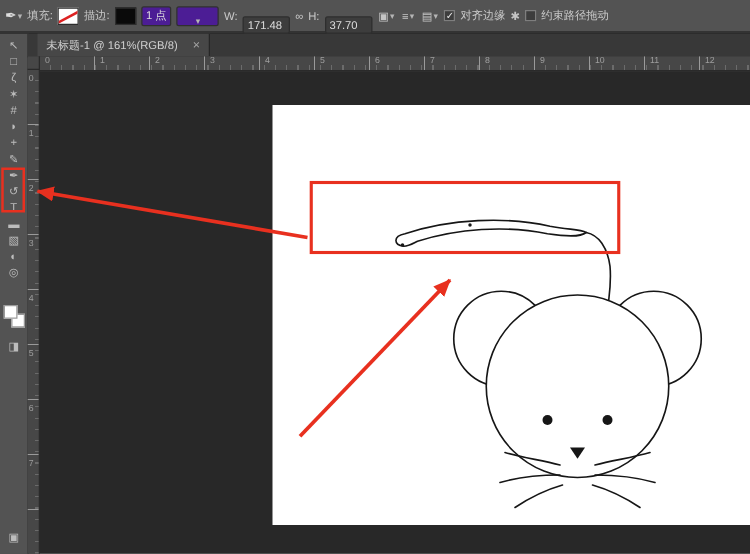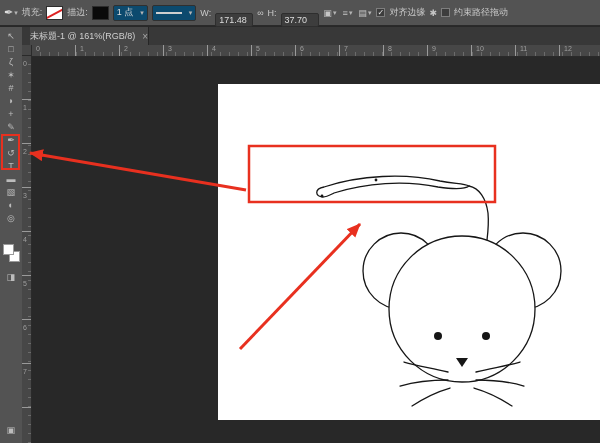--- a/index.html
+++ b/index.html
@@ -9,34 +9,34 @@
   
   .options-bar{position:absolute;left:0;top:0;width:600px;height:26px;background:#535353;
     border-bottom:1px solid #2a2a2a;display:flex;align-items:center;gap:4px;padding:0 4px;
     box-sizing:border-box;color:#c9c9c9;font-size:9px;white-space:nowrap;}
   .ob-label{color:#c9c9c9;}
   .tool-badge{display:inline-flex;align-items:center;gap:1px;color:#ddd;font-size:11px;}
   .caret{font-size:7px;color:#b5b5b5;}
   .swatch{display:inline-block;width:15px;height:12px;border:1px solid #2d2d2d;background:#fff;position:relative;overflow:hidden;}
   .swatch.none::after{content:"";position:absolute;left:-3px;top:5px;width:24px;height:2px;background:#d22;transform:rotate(-28deg);}
   .swatch.black{background:#0a0a0a;}
-  .dropdown{display:inline-flex;align-items:center;gap:7px;background:#0c4a6e;border:1px solid #303030;
-    border-radius:2px;height:14px;padding:0 3px;color:#ddd;}
+  .dropdown{display:inline-flex;align-items:center;gap:7px;background:#4c1d95;border:1px solid #303030;
+    border-radius:2px;height:14px;padding:0 3px;color:#ddd;flex-direction:column;}
   .line-sample{display:inline-block;width:26px;height:2px;background:#cfcfcf;}
   .field{display:inline-block;background:#3d3d3d;border:1px solid #2e2e2e;border-radius:2px;height:12px;
     line-height:12px;padding:0 3px;min-width:30px;color:#ddd;margin-top:15px;}
   .icon-btn{display:inline-flex;align-items:center;gap:1px;color:#c5c5c5;font-size:9px;padding:0 1px;}
   .checkbox{display:inline-flex;width:9px;height:9px;background:#3d3d3d;border:1px solid #7e7e7e;
     align-items:center;justify-content:center;font-size:8px;color:#e8e8e8;box-sizing:border-box;}
   .gear{color:#c5c5c5;font-size:9px;}
 
   
   .tab-bar{position:absolute;left:22px;top:27px;right:0;height:18px;background:#383838;border-bottom:1px solid #262626;}
-  .doc-tab{position:absolute;left:8px;top:0;height:18px;display:inline-flex;align-items:center;gap:7px;
-    padding:0 0;background:#474747;border-right:1px solid #262626;color:#cfcfcf;font-size:9px;}
+  .doc-tab{position:absolute;left:8px;top:0;height:18px;display:inline-flex;align-items:center;gap:12px;
+    padding:0 7px;background:#474747;border-right:1px solid #262626;color:#cfcfcf;font-size:9px;}
   .tab-close{color:#a5a5a5;font-size:10px;}
 
   
   .toolbar{position:absolute;left:0;top:27px;width:22px;bottom:0;background:#535353;border-right:1px solid #2a2a2a;}
   #toolbar-tools{position:absolute;left:0;top:3px;width:22px;}
   .tool{width:22px;height:13px;line-height:13px;text-align:center;font-size:9px;color:#bcbcbc;}
   .swatches{position:absolute;left:0;top:216px;width:22px;height:22px;}
   .sw{position:absolute;width:9px;height:9px;background:#fff;border:1px solid #9a9a9a;}
   .sw.fg{left:3px;top:1px;z-index:2;}
   .sw.bg{left:9px;top:8px;}

